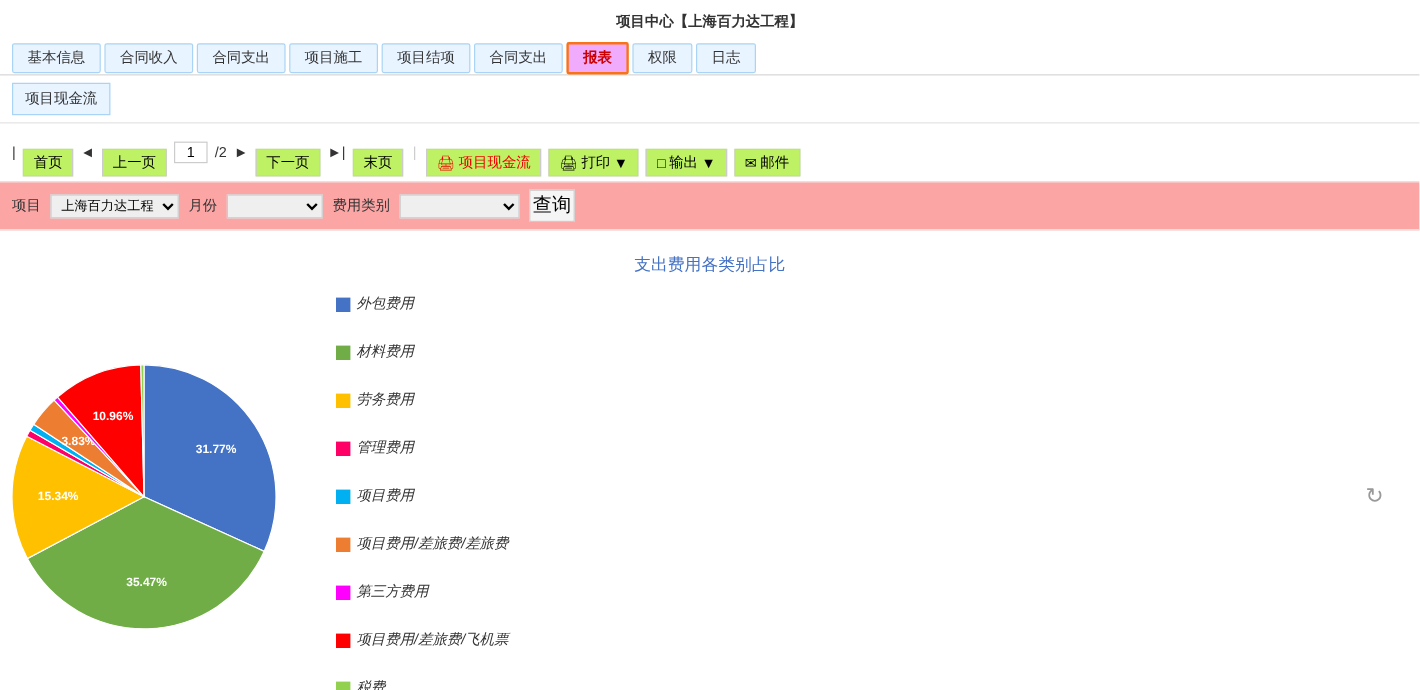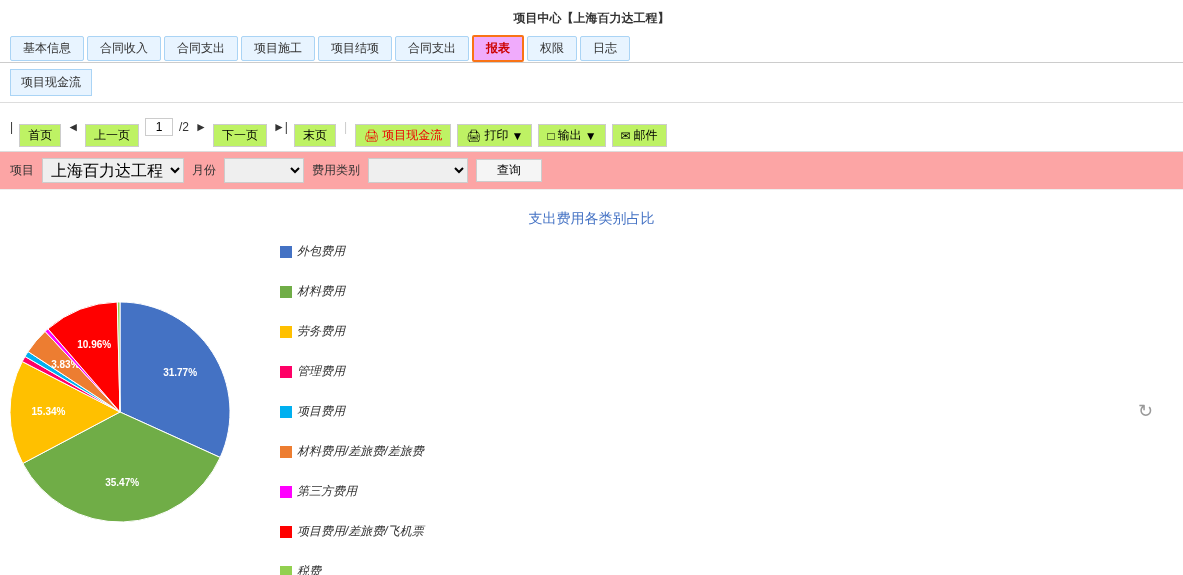--- a/index.html
+++ b/index.html
@@ -104,30 +104,30 @@
       padding: 6px 10px;
       background: #fca5a5;
       gap: 8px;
       font-size: 12px;
       border-bottom: 1px solid #eee;
     }
 
     .filter-select {
       border: 1px solid #ccc;
       padding: 2px 4px;
-      font-size: 16px;
+      font-size: 11px;
       min-width: 80px;
     }
 
     .query-btn {
-      padding: 2px 20px;
+      padding: 2px 2px;
       border: 1px solid #ccc;
       background: #f5f5f5;
       cursor: pointer;
-      font-size: 12px;
+      font-size: 16px;
     }
 
     .main-content {
       display: flex;
       flex-direction: column;
       padding: 10px 0;
     }
 
     .refresh-icon {
       position: absolute;
@@ -285,21 +285,21 @@
         <div class="legend-item">
           <span class="legend-color" style="background-color: rgb(255, 0, 102);"></span>
           <span>管理费用</span>
         </div>
         <div class="legend-item">
           <span class="legend-color" style="background-color: rgb(0, 176, 240);"></span>
           <span>项目费用</span>
         </div>
         <div class="legend-item">
           <span class="legend-color" style="background-color: rgb(237, 125, 49);"></span>
-          <span>材料费用/差旅费/差旅费</span>
+          <span>项目费用/差旅费/差旅费</span>
         </div>
         <div class="legend-item">
           <span class="legend-color" style="background-color: rgb(255, 0, 255);"></span>
           <span>第三方费用</span>
         </div>
         <div class="legend-item">
           <span class="legend-color" style="background-color: rgb(255, 0, 0);"></span>
           <span>项目费用/差旅费/飞机票</span>
         </div>
         <div class="legend-item">

